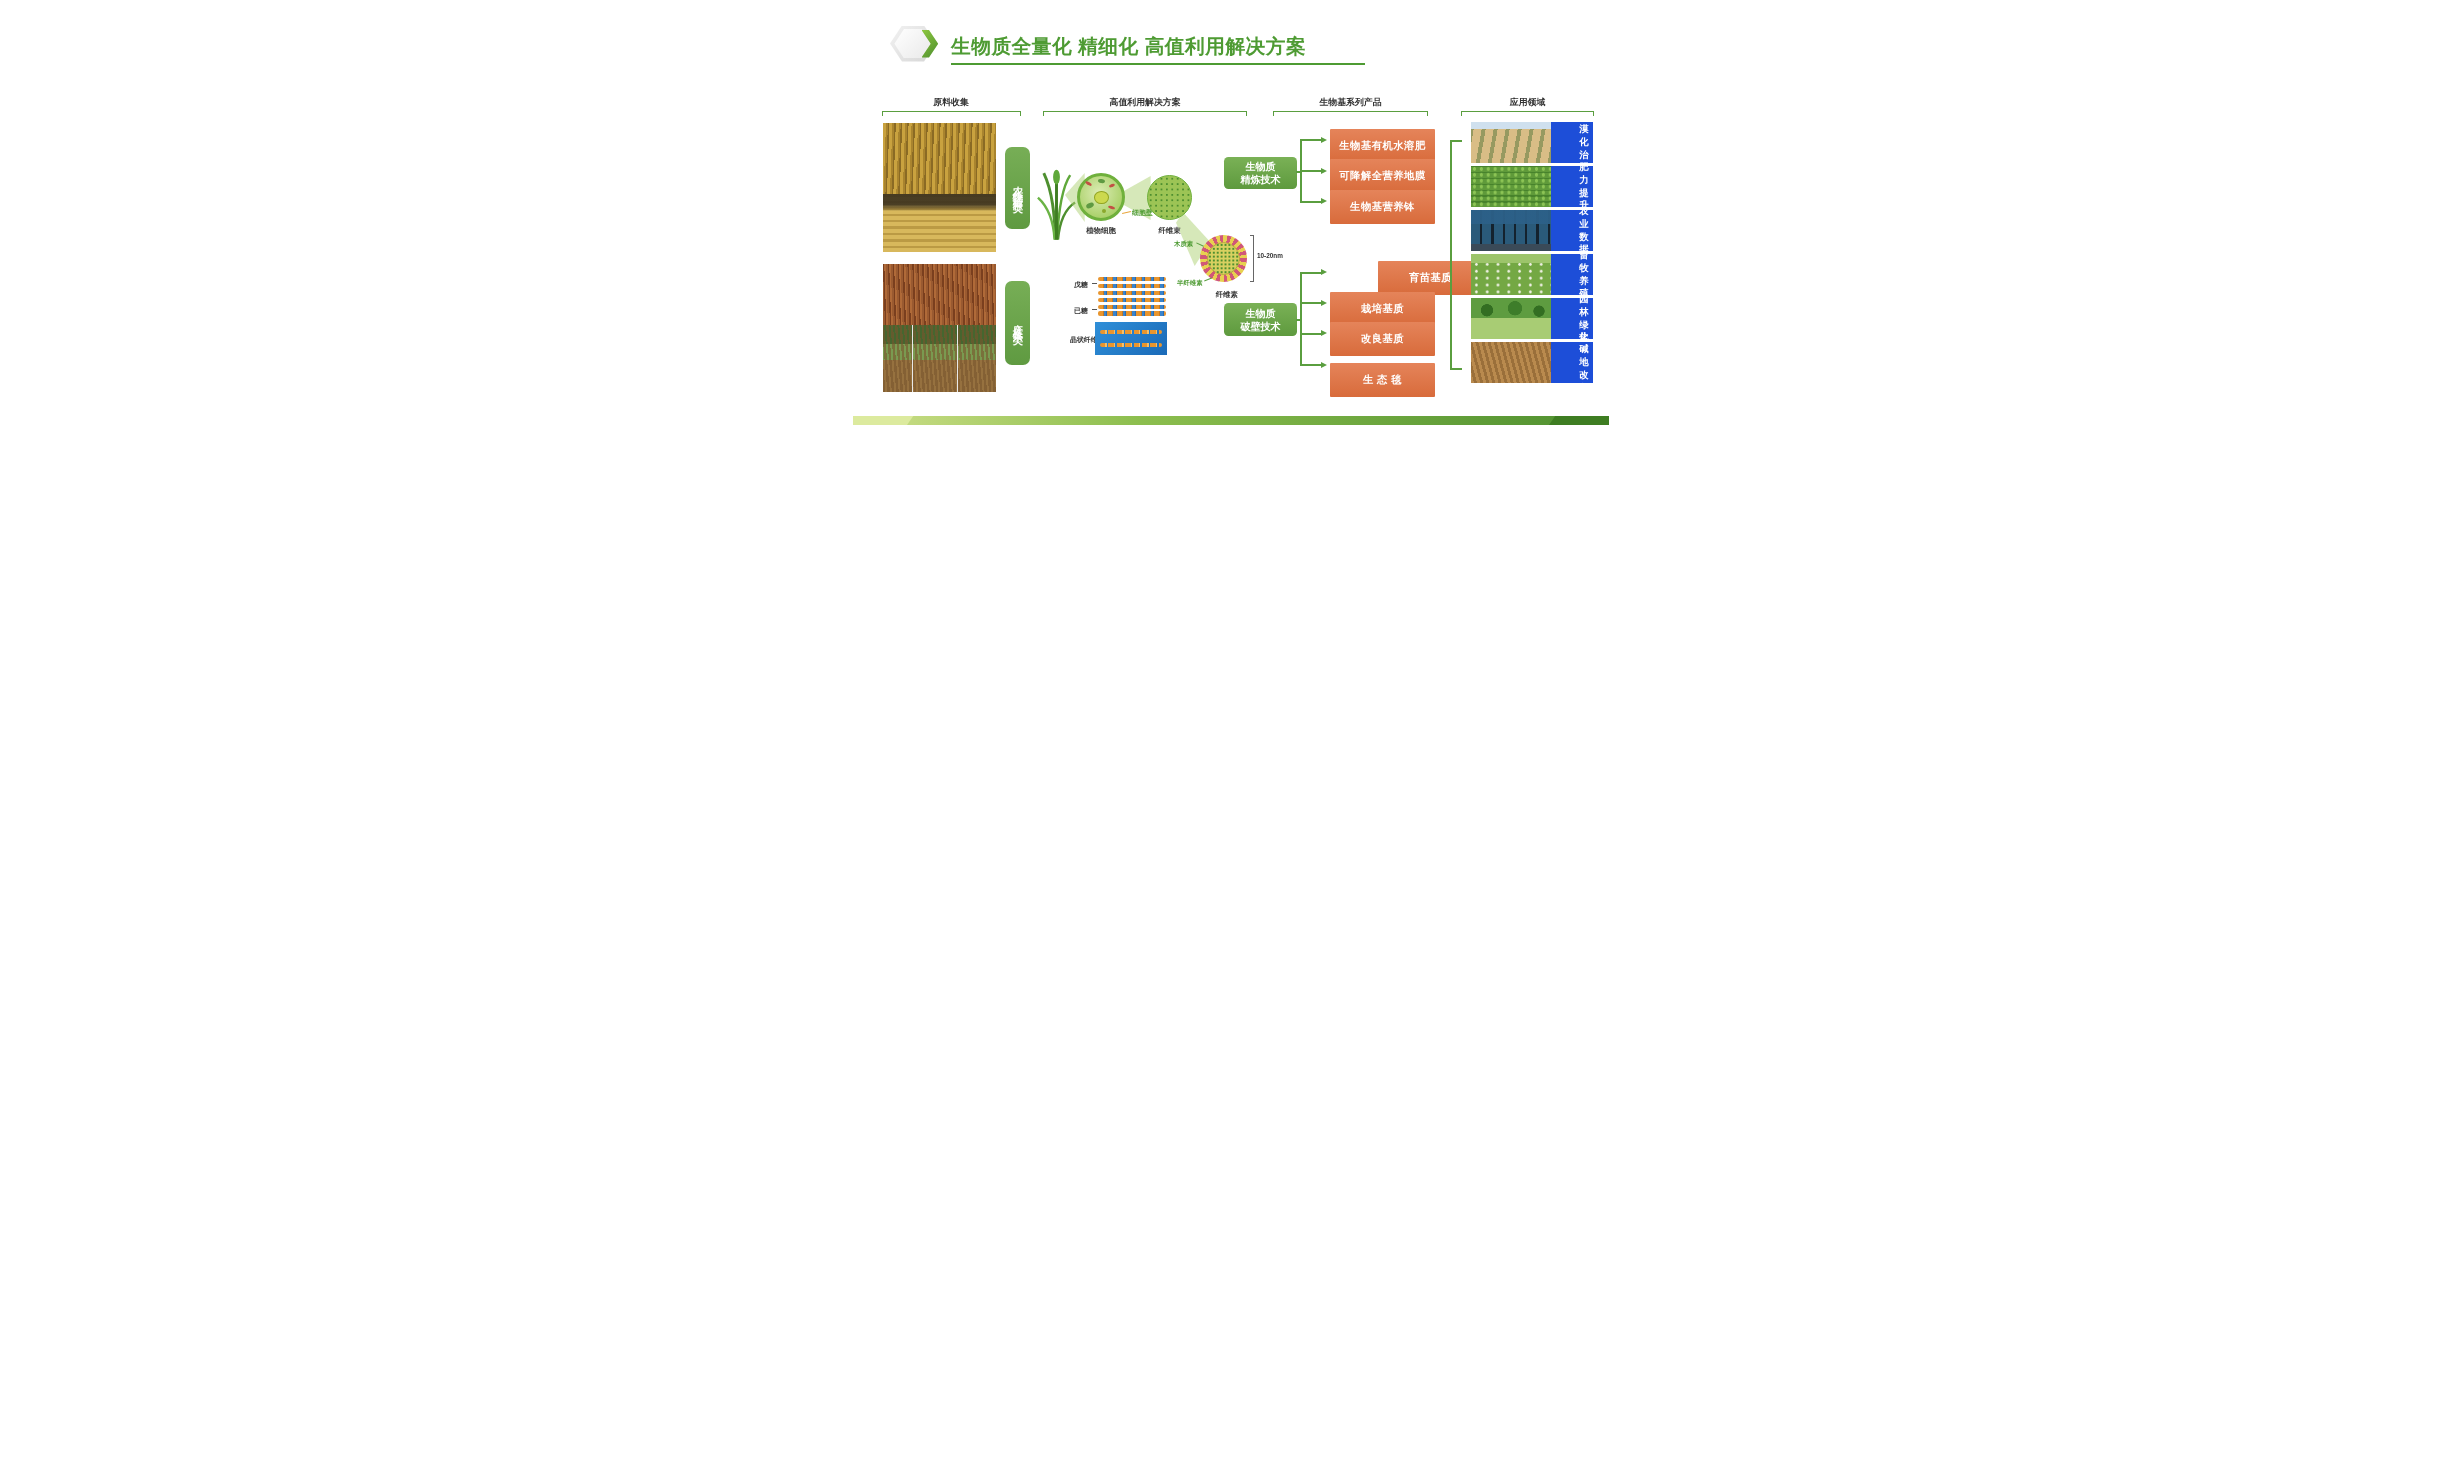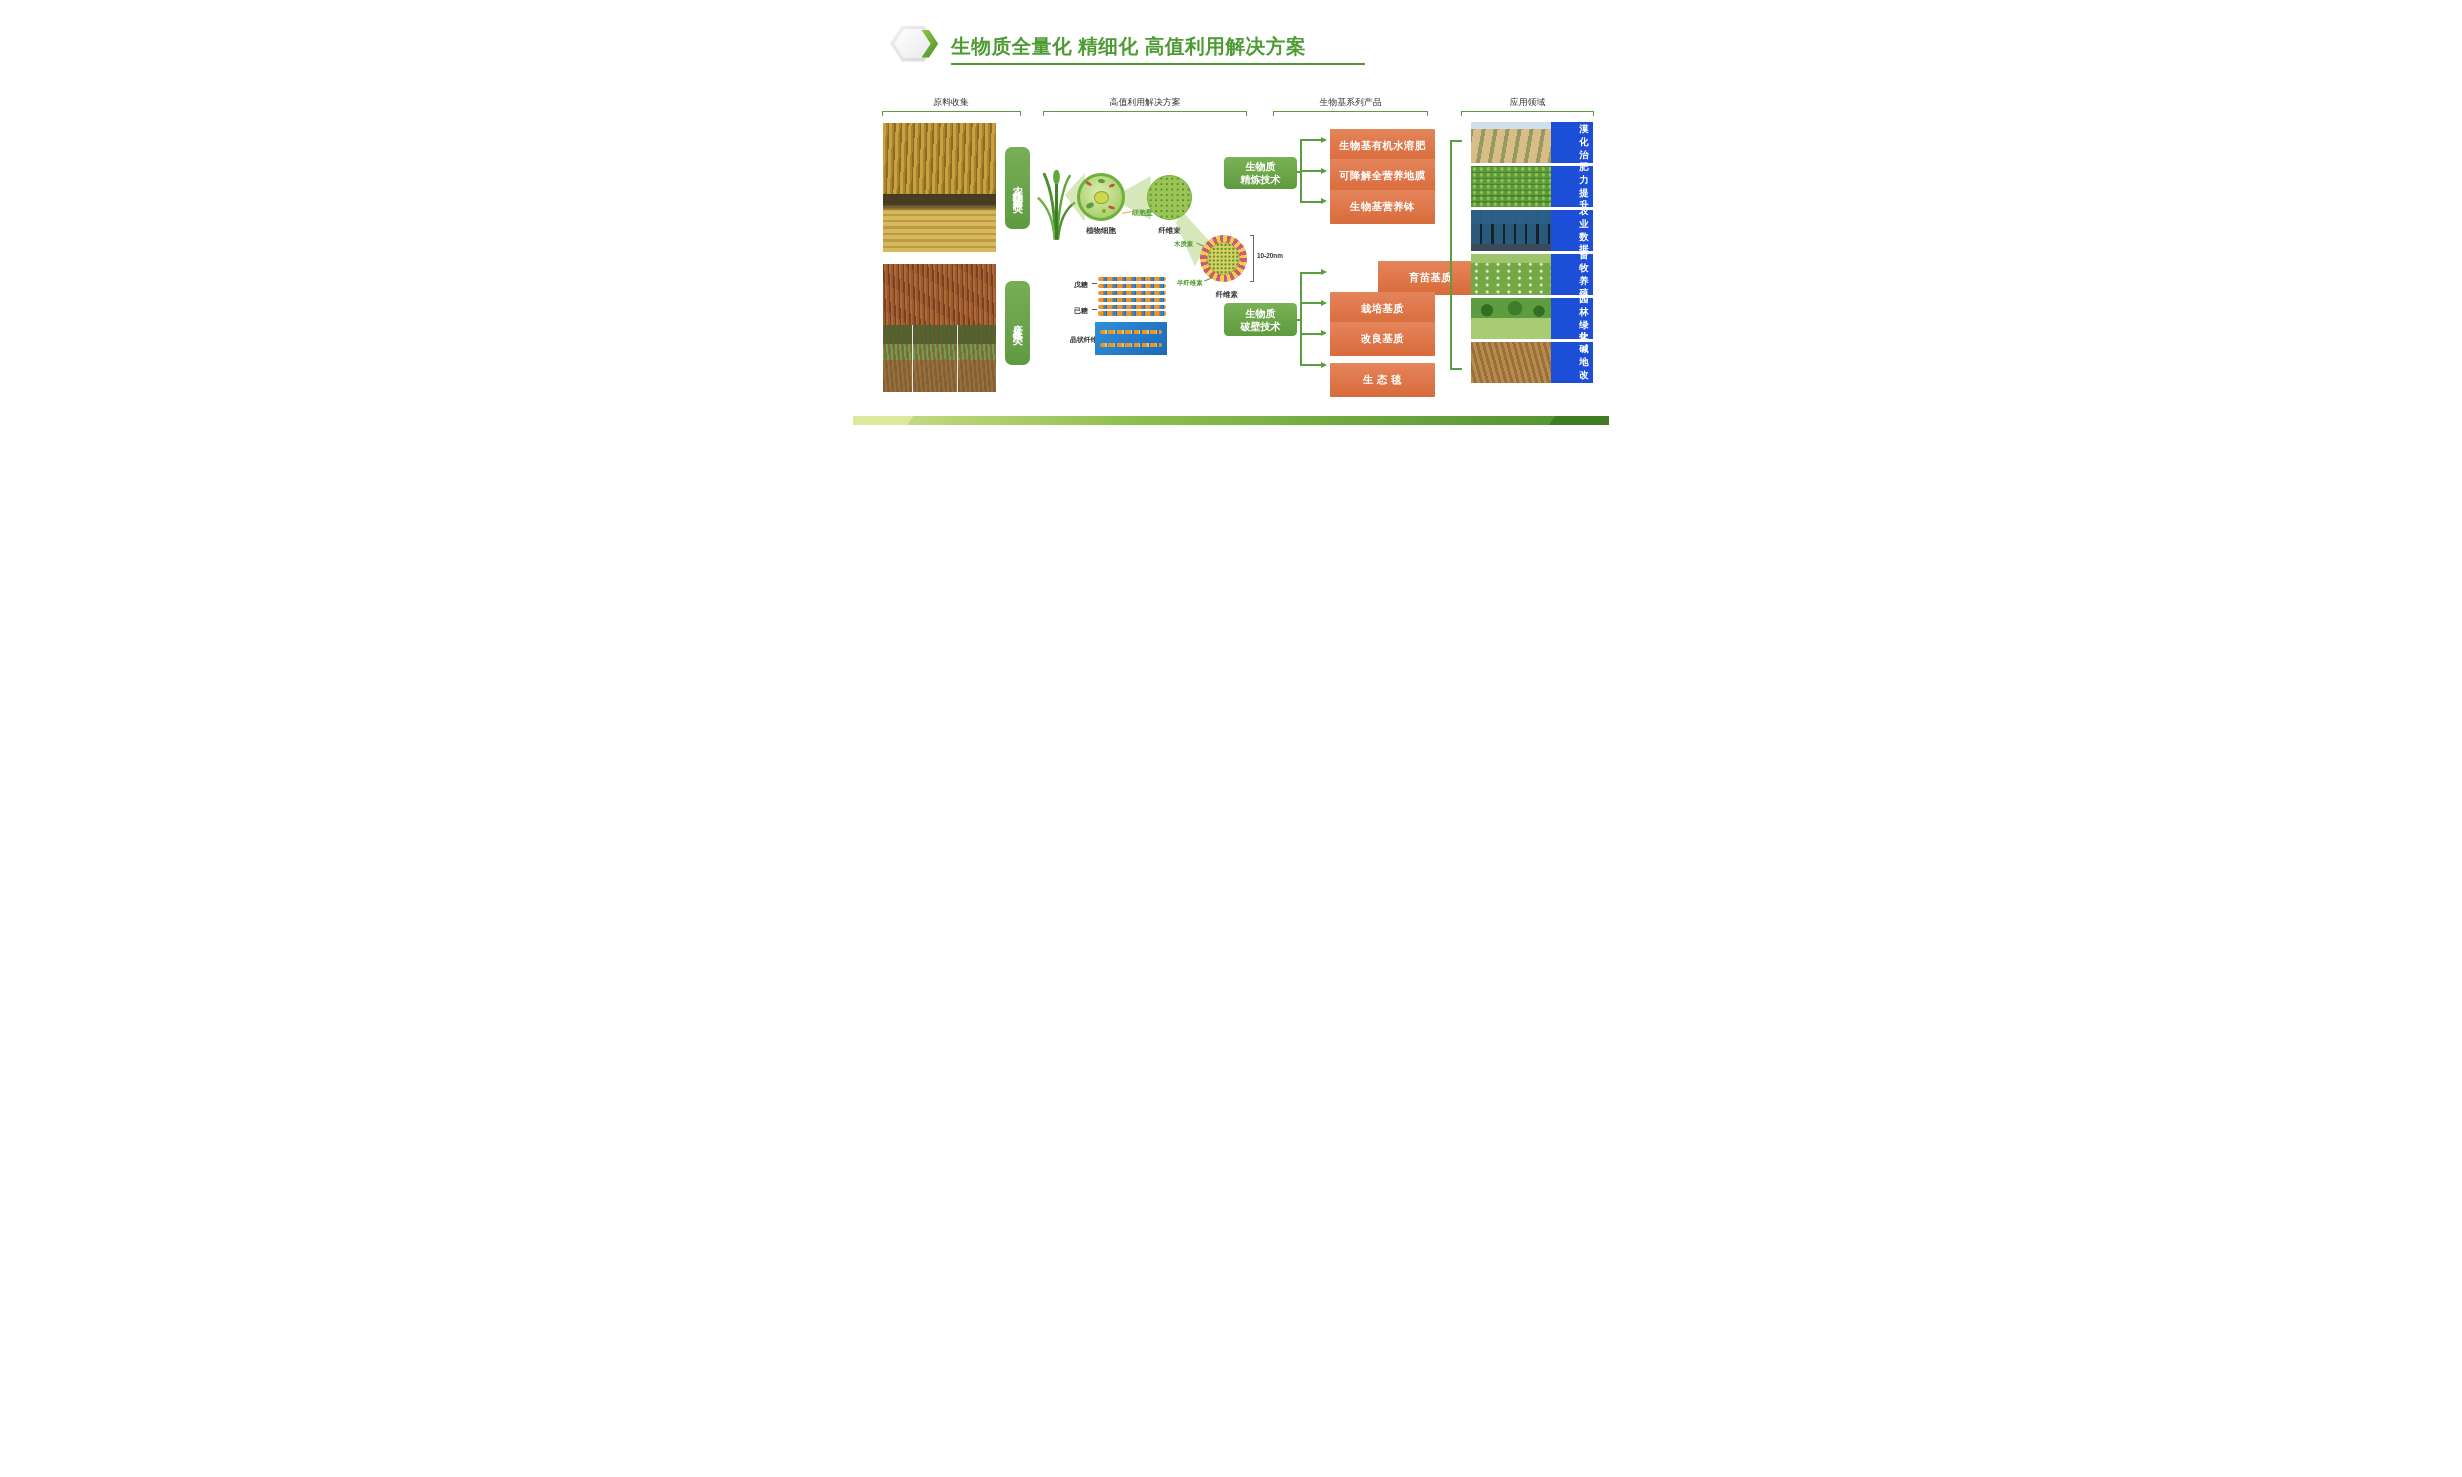--- a/index.html
+++ b/index.html
@@ -12,21 +12,21 @@
   .hex { position:absolute; clip-path:polygon(26% 0,74% 0,100% 50%,74% 100%,26% 100%,0 50%); }
   .hex1 { left:0; top:0; width:46px; height:36px; background:linear-gradient(135deg,#f2f2f2,#d5d5d5); }
   .hex2 { left:4.4px; top:3.4px; width:37px; height:29.5px; background:linear-gradient(135deg,#ffffff,#e9e9e9); }
   .chev { position:absolute; left:31.5px; top:4.4px; width:16.7px; height:27.6px;
           background:linear-gradient(135deg,#8cc63f,#4e8f2f);
           clip-path:polygon(0 0,45% 0,100% 50%,45% 100%,0 100%,55% 50%); }
   .title { position:absolute; left:98px; top:32.5px; font-size:19.7px; font-weight:bold; color:#4e9b33; letter-spacing:0.5px; }
   .title-underline { position:absolute; left:98px; top:63px; width:414px; height:2px; background:#4e9b33; }
 
   
-  .sec-h { position:absolute; font-size:8.9px; font-weight:normal; color:#333; text-align:center; }
+  .sec-h { position:absolute; font-size:8.9px; font-weight:bold; color:#333; text-align:center; }
   .bracket { position:absolute; height:4.9px; border-top:1.5px solid #5a9e3f; border-left:1.5px solid #5a9e3f; border-right:1.5px solid #5a9e3f; }
 
   
   .photo { position:absolute; left:29.5px; width:113px; }
   .ph-crop { top:123px; height:71px;
     background:repeating-linear-gradient(92deg,#c9a23f 0 3px,#a9842e 3px 4.9px,#8a6a24 4.9px 6.4px),#b8933a; }
   .ph-bales { top:194px; height:58px; background-color:#caa84e;
     background-image:linear-gradient(180deg,rgba(58,48,30,.9) 0 18%,rgba(58,48,30,0) 30%),
     repeating-linear-gradient(0deg,#d8b85c 0 3.9px,#bb9a44 3.9px 6.4px); }
   .ph-branches { top:264px; height:61px;

